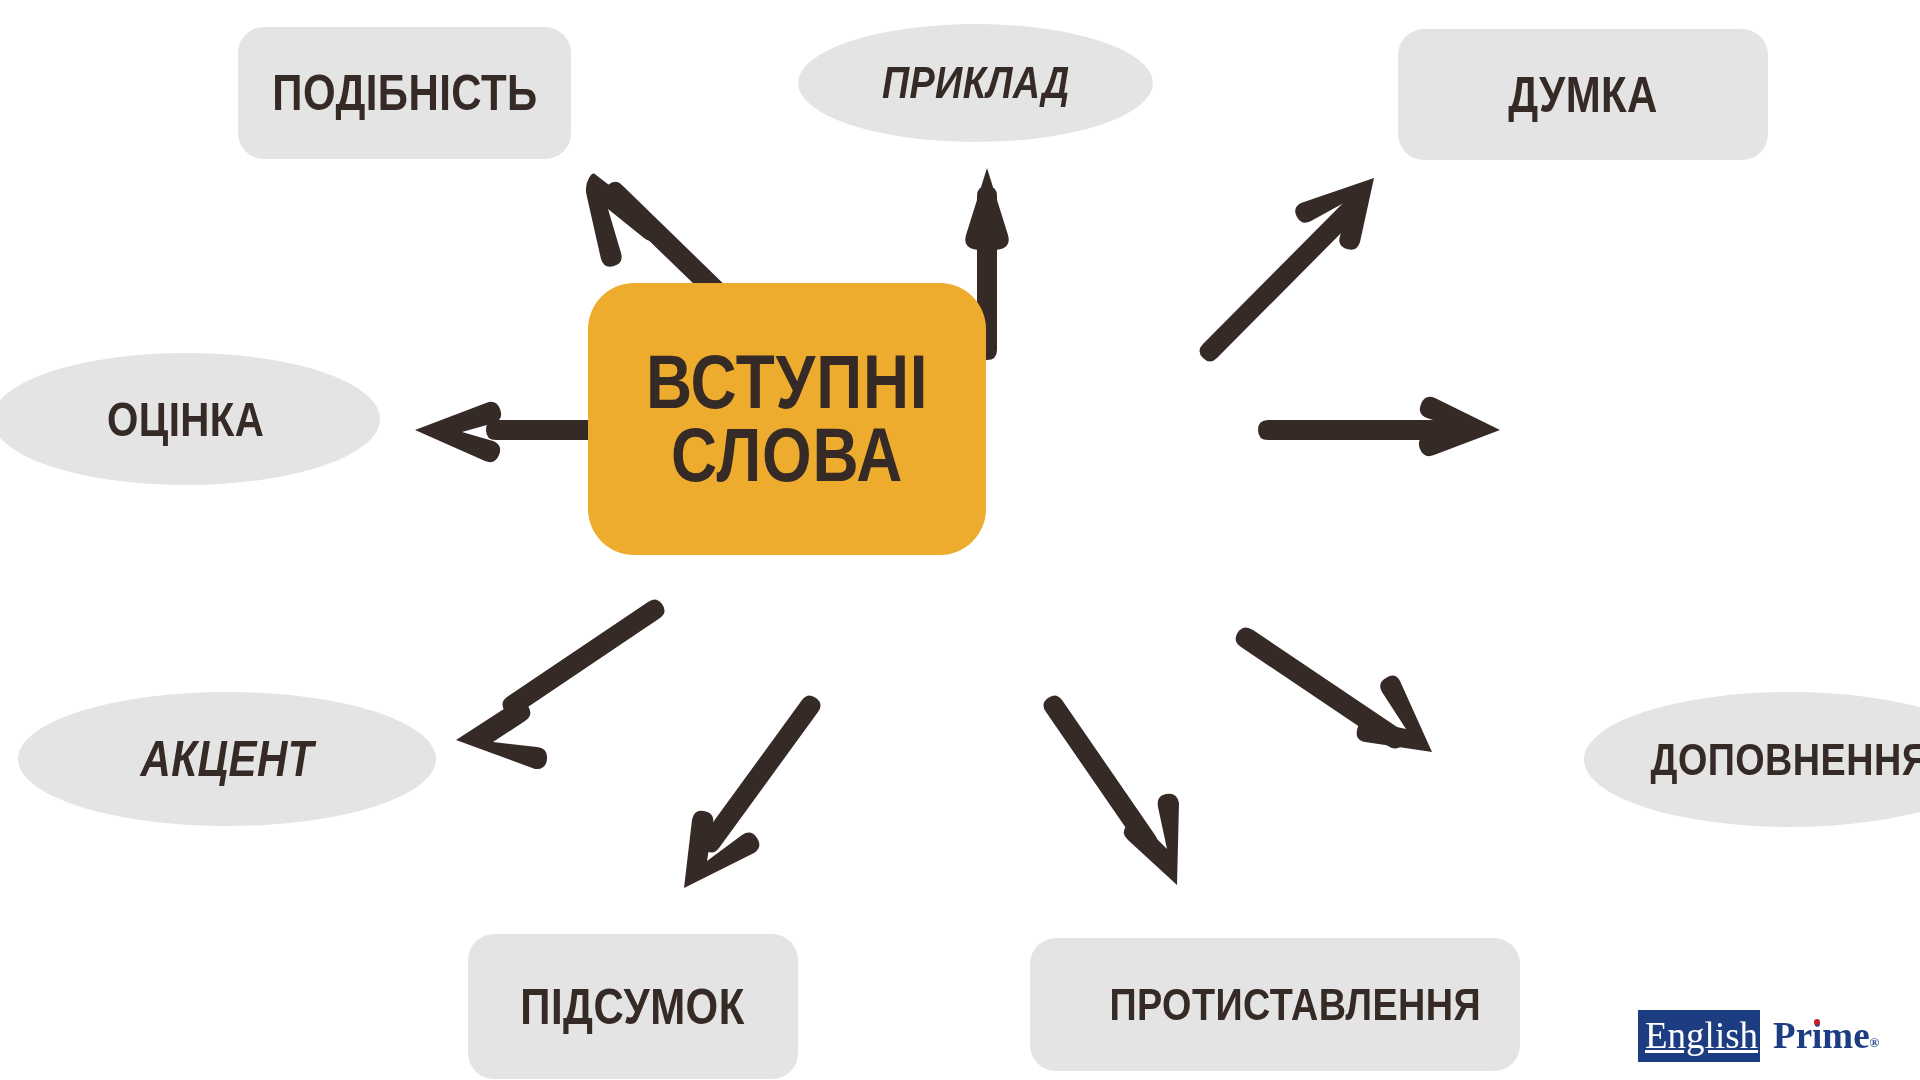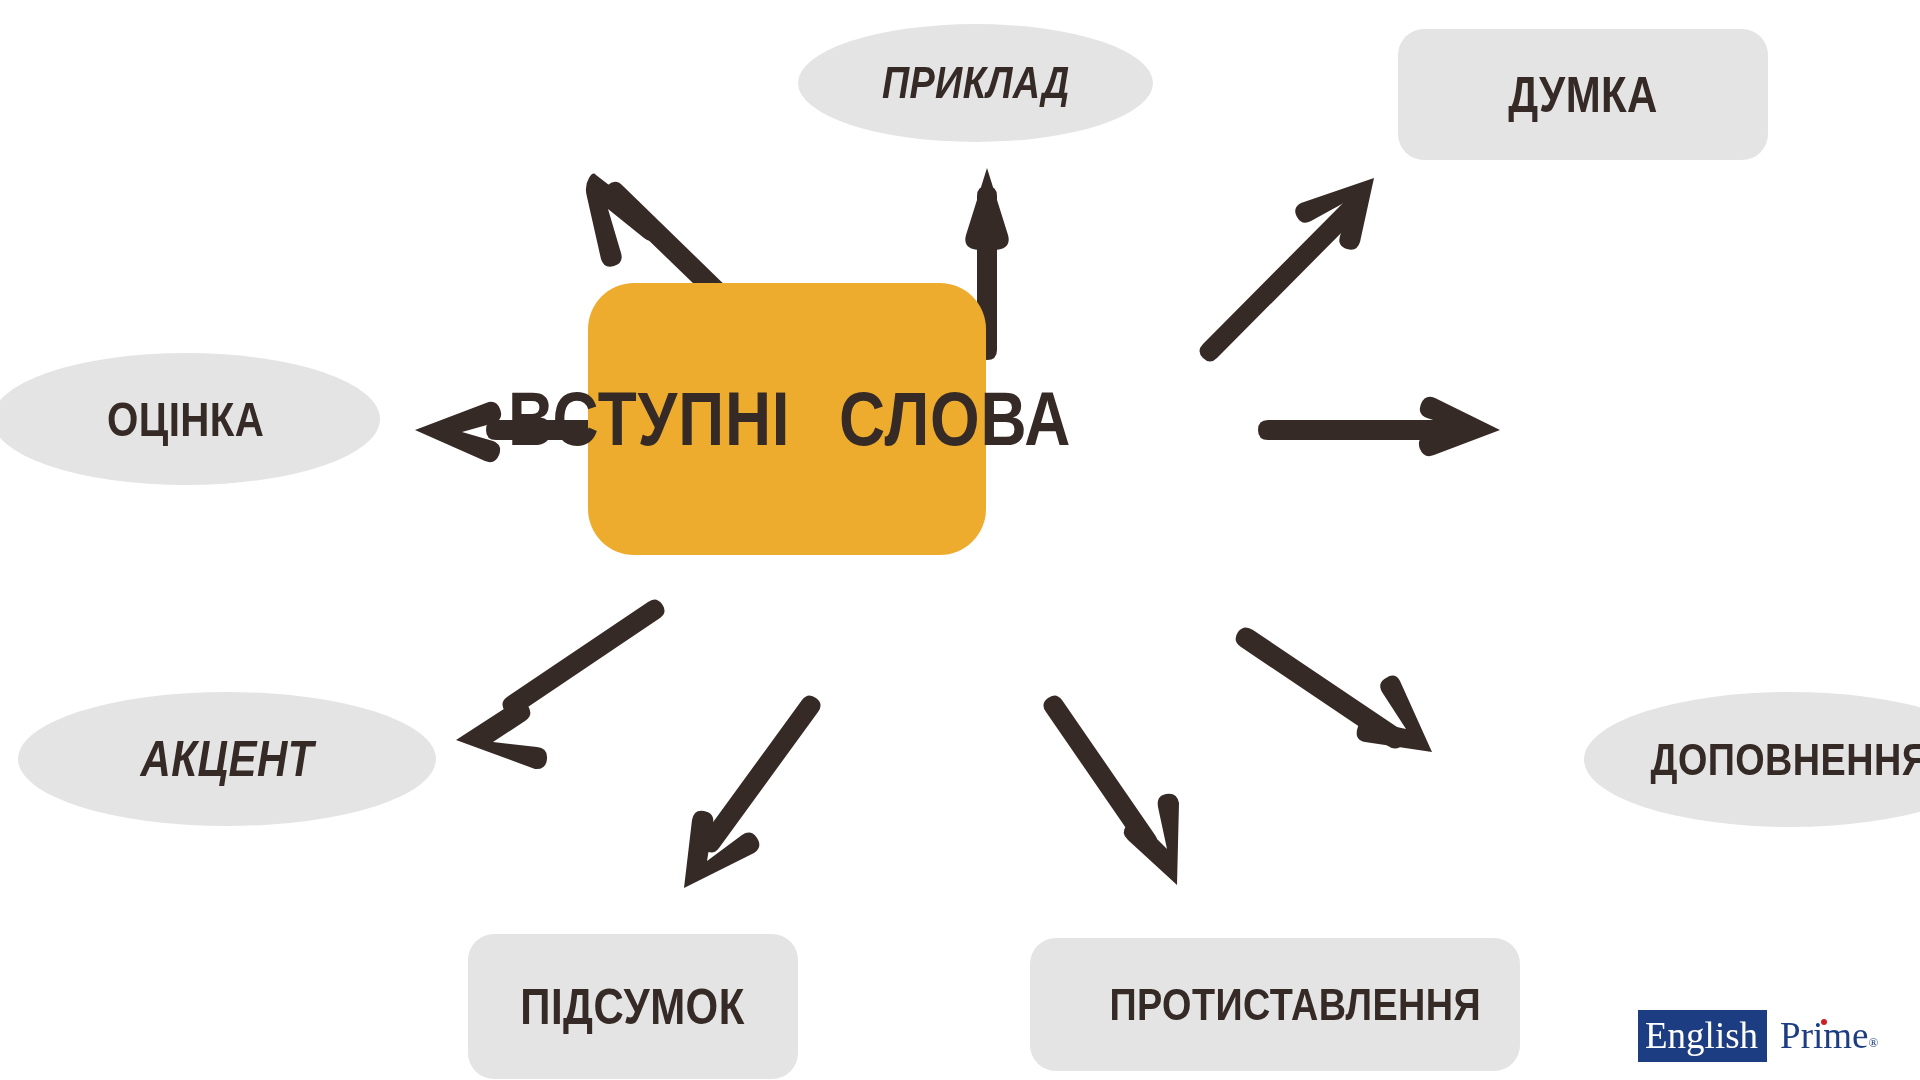--- a/index.html
+++ b/index.html
@@ -62,21 +62,21 @@
   }
 
   
   #node-center {
     left: 588px;
     top: 283px;
     width: 398px;
     height: 272px;
     background: #eeac2e;
     border-radius: 46px;
-    flex-direction: row;
+    flex-direction: column;
     line-height: 0.96;
   }
   #node-center .label {
     font-size: 76px;
     letter-spacing: 1px;
     color: #352a26;
     text-align: center;
   }
 
   
@@ -116,28 +116,30 @@
     display: flex;
     align-items: stretch;
     z-index: 5;
   }
   #brand-logo .logo-english {
     background: #1c3d82;
     color: #ffffff;
     font-family: "Liberation Serif", serif;
     font-size: 37px;
     line-height: 52px;
-    padding: 0 9px 0 7px;
+    padding: 0 2px 0 7px;
     letter-spacing: 0px;
+    text-decoration: underline;
   }
   #brand-logo .logo-prime-wrap {
     display: flex;
     align-items: baseline;
     padding-left: 13px;
     line-height: 52px;
+    font-weight: bold;
   }
   #brand-logo .logo-prime {
     color: #1c3d82;
     font-family: "Liberation Serif", serif;
     font-size: 37px;
     position: relative;
     letter-spacing: 0px;
   }
   #brand-logo .logo-prime .dot-i {
     position: absolute;
@@ -207,20 +209,23 @@
       <path d="M496,420 L667,420 Q677,420 677,430 Q677,440 667,440 L496,440 Q486,440 486,430 Q486,420 496,420 Z"></path>
       <path d="M415,430 L486,403 Q496,399 500,409 Q504,419 494,423 L462,432 L493,441 Q503,445 499,455 Q495,465 485,461 Z"></path>
     </g>
   </svg>
 
   <div class="node" id="node-center">
     <span class="label">ВСТУПНІ</span>
     <span class="label">СЛОВА</span>
   </div>
 
+  <div class="node rect" id="node-podibnist">
+    <span class="label">ПОДІБНІСТЬ</span>
+  </div>
 
   <div class="node ellipse" id="node-pryklad">
     <span class="label">ПРИКЛАД</span>
   </div>
 
   <div class="node rect" id="node-dumka">
     <span class="label">ДУМКА</span>
   </div>
 
 

